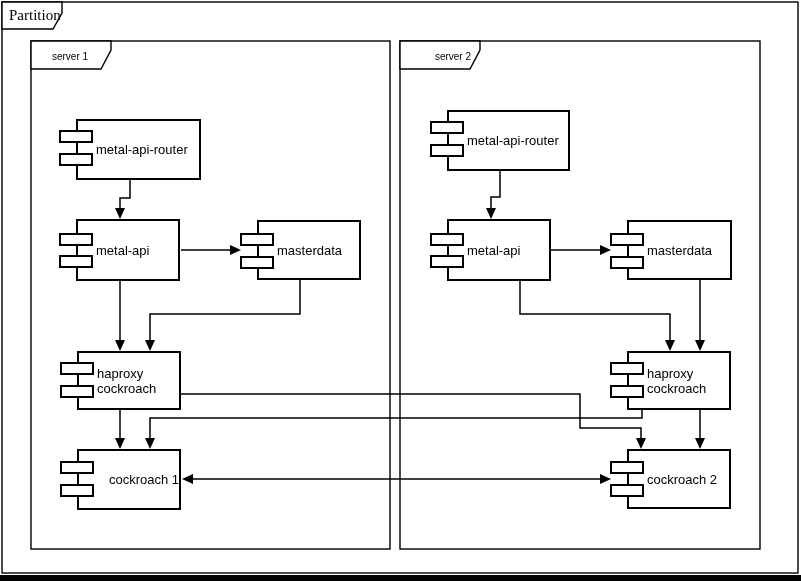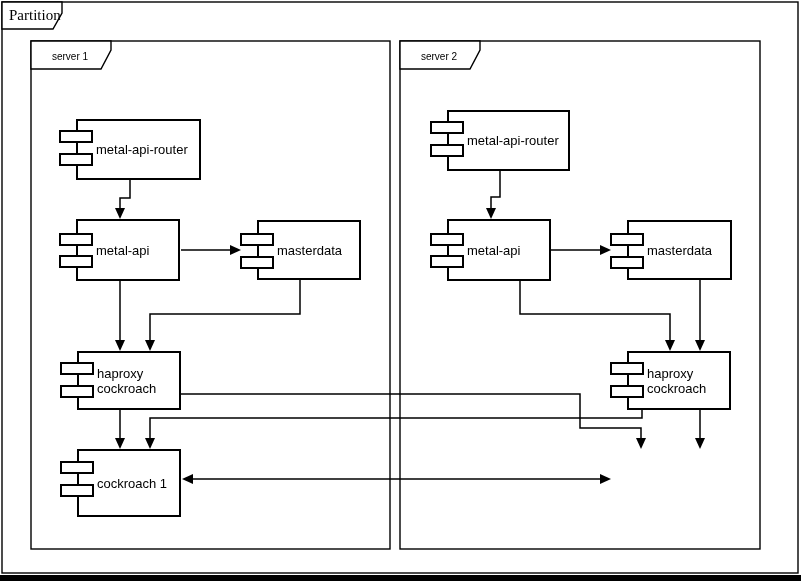--- a/index.html
+++ b/index.html
@@ -103,21 +103,21 @@
       <polygon points="695,438 705,438 700,449"></polygon>
       <polygon points="636,438 646,438 641,449"></polygon>
       <polygon points="145,438 155,438 150,449"></polygon>
       <polygon points="193,474 193,484 182,479"></polygon>
       <polygon points="600,474 600,484 611,479"></polygon>
     </g>
   </svg>
 
   <div class="partition-label" style="left:9px;top:10px;width:46px;">Partition</div>
   <div class="frame-label" style="left:38px;top:50px;width:64px;">server 1</div>
-  <div class="frame-label" style="left:407px;top:50px;width:64px;">server 2</div>
+  <div class="frame-label" style="left:407px;top:50px;width:64px;text-align:right;">server 2</div>
 
   <div class="comp" style="left:76px;top:119px;width:125px;height:61px;">
     <div class="port p1"></div>
     <div class="port p2"></div>
     <span class="label">metal-api-router</span>
   </div>
 
   <div class="comp" style="left:76px;top:219px;width:104px;height:62px;">
     <div class="port p1" style="top:12px;"></div>
     <div class="port p2" style="top:34px;"></div>
@@ -130,21 +130,21 @@
     <span class="label">masterdata</span>
   </div>
 
   <div class="comp" style="left:77px;top:351px;width:104px;height:59px;">
     <div class="port p1"></div>
     <div class="port p2"></div>
     <span class="label">haproxy
 cockroach</span>
   </div>
 
-  <div class="comp" style="left:77px;top:449px;width:104px;height:68px;">
+  <div class="comp" style="left:77px;top:449px;width:104px;height:61px;justify-content:flex-end;">
     <div class="port p1" style="top:10px;"></div>
     <div class="port p2" style="top:33px;"></div>
     <span class="label">cockroach 1</span>
   </div>
 
   <div class="comp" style="left:447px;top:110px;width:123px;height:61px;">
     <div class="port p1"></div>
     <div class="port p2"></div>
     <span class="label">metal-api-router</span>
   </div>
@@ -161,15 +161,20 @@
     <span class="label">masterdata</span>
   </div>
 
   <div class="comp" style="left:627px;top:351px;width:104px;height:59px;">
     <div class="port p1"></div>
     <div class="port p2"></div>
     <span class="label">haproxy
 cockroach</span>
   </div>
 
+  <div class="comp" style="left:627px;top:449px;width:104px;height:60px;">
+    <div class="port p1" style="top:10px;"></div>
+    <div class="port p2" style="top:33px;"></div>
+    <span class="label">cockroach 2</span>
+  </div>
 
   <div class="bottom-strip"></div>
 </div>
 
 </body></html>

